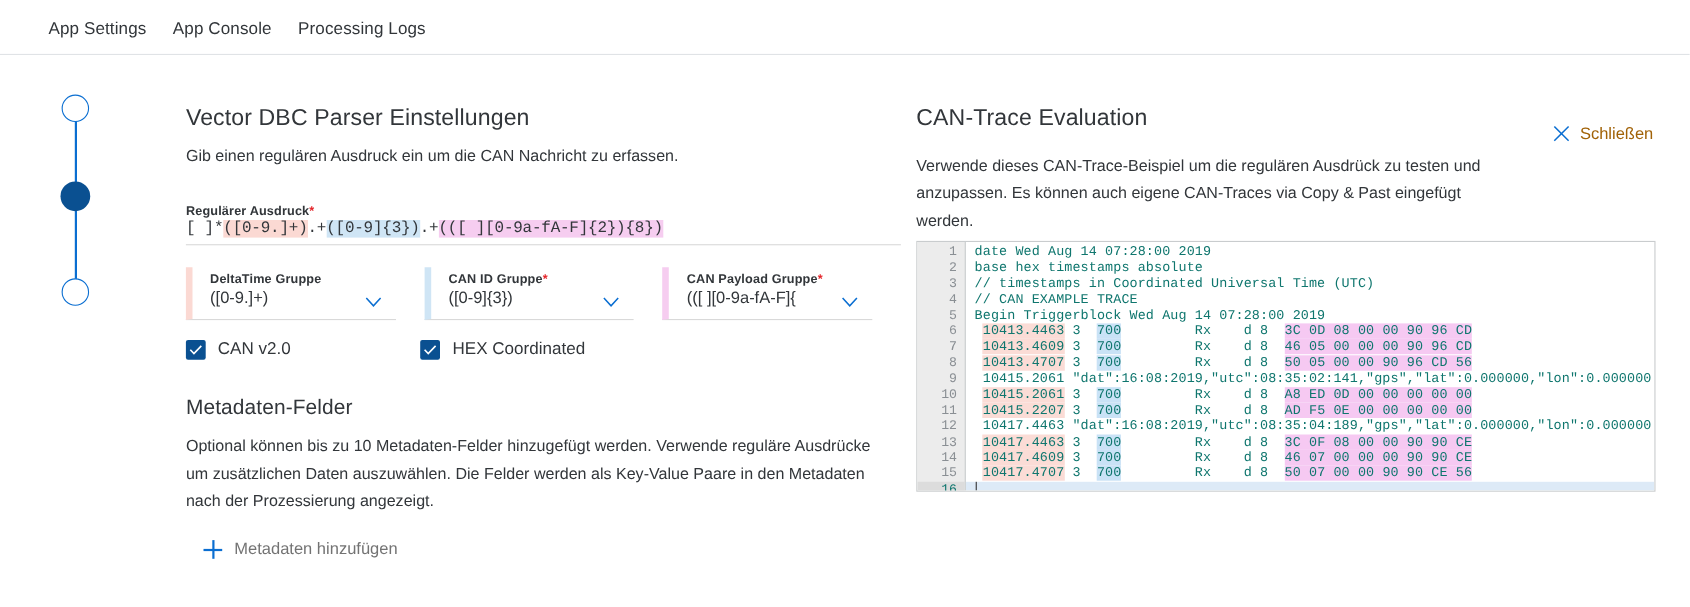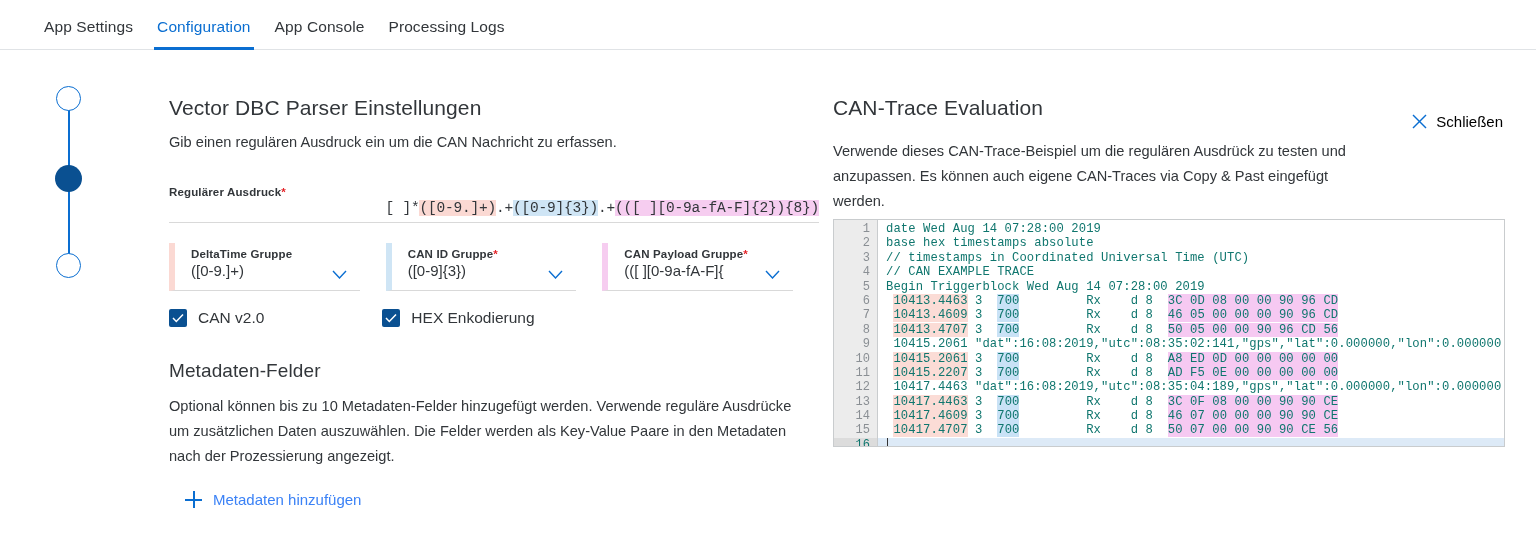--- a/index.html
+++ b/index.html
@@ -55,21 +55,20 @@
     margin-bottom:1px;
   }
   .req{color:#e4252a;font-weight:700;}
   .regex-input{
     font-family:"Liberation Mono", monospace;
     font-size:14.5px;color:#32363a;
     padding:1px 0 6px 0;
     border-bottom:1px solid #d9d9d9;
     white-space:pre;letter-spacing:-.2px;
     cursor:text;
-    text-align:right;
   }
   .g1{background:#fbd9d3;}
   .g2{background:#cfe5f5;}
   .g3{background:#f6cdf0;}
 
   
   .dd-row{display:flex;margin-top:20px;gap:0;}
   .dd{
     position:relative;box-sizing:border-box;
     width:200px;height:48px;
@@ -99,36 +98,36 @@
     display:flex;align-items:center;justify-content:center;flex:none;
   }
   .cbox svg{display:block;}
   .cblabel{font-size:15.5px;color:#32363a;margin-left:11px;white-space:nowrap;}
 
   
   .meta{margin-top:33px;}
   .meta-desc{width:645px;}
   .addlink{
     display:flex;align-items:center;margin-top:22px;margin-left:16px;
-    color:#3b82f6;font-size:15px;cursor:pointer;text-align:right;
+    color:#737373;font-size:15px;cursor:pointer;text-align:right;
   }
   .plus{
     width:17px;height:17px;position:relative;margin-right:11px;flex:none;
   }
   .plus:before,.plus:after{
     content:"";position:absolute;background:#0a6ed1;
   }
   .plus:before{left:0;top:8px;width:17px;height:1.6px;}
   .plus:after{top:0;left:8px;height:17px;width:1.6px;}
 
   
   .right{position:absolute;left:833px;top:96px;width:670px;}
   .right-head{display:flex;align-items:flex-end;justify-content:space-between;}
   .close-btn{
-    display:flex;align-items:center;color:#000000;font-size:15px;
+    display:flex;align-items:center;color:#a16207;font-size:15px;
     cursor:pointer;margin-top:4px;
   }
   .x-icon{width:15px;height:15px;margin-right:9px;flex:none;}
   .right-desc{width:520px;margin-top:9px;}
 
   
   .editor{
     position:absolute;left:833px;top:219px;
     width:672px;height:228px;
     background:#fff;
@@ -166,21 +165,20 @@
   }
 </style>
 </head>
 <body>
 
 <div class="app">
 
   <div class="tabbar">
     <div class="tabs" id="tabs">
         <div class="tab">App Settings</div>
-        <div class="tab active">Configuration</div>
         <div class="tab">App Console</div>
         <div class="tab">Processing Logs</div>
       </div>
   </div>
 
   <div class="stepper">
     <div class="step-line"></div>
     <div class="step hollow step-1"></div>
     <div class="step filled step-2"></div>
     <div class="step hollow step-3"></div>
@@ -229,21 +227,21 @@
             </svg>
           </span>
           <span class="cblabel">CAN v2.0</span>
         </div>
         <div class="cbwrap second">
           <span class="cbox">
             <svg width="12" height="10" viewBox="0 0 12 10">
               <polyline points="1,5 4.3,8.4 11,1.4" fill="none" stroke="#ffffff" stroke-width="1.5"></polyline>
             </svg>
           </span>
-          <span class="cblabel">HEX Enkodierung</span>
+          <span class="cblabel">HEX Coordinated</span>
         </div>
       </div>
 
     <div class="meta">
       <div class="h3">Metadaten-Felder</div>
       <div class="ptext meta-desc">Optional können bis zu 10 Metadaten-Felder hinzugefügt werden. Verwende reguläre Ausdrücke um zusätzlichen Daten auszuwählen. Die Felder werden als Key-Value Paare in den Metadaten nach der Prozessierung angezeigt.</div>
       <div class="addlink">
         <span class="plus"></span>
         <span>Metadaten hinzufügen</span>
       </div>

